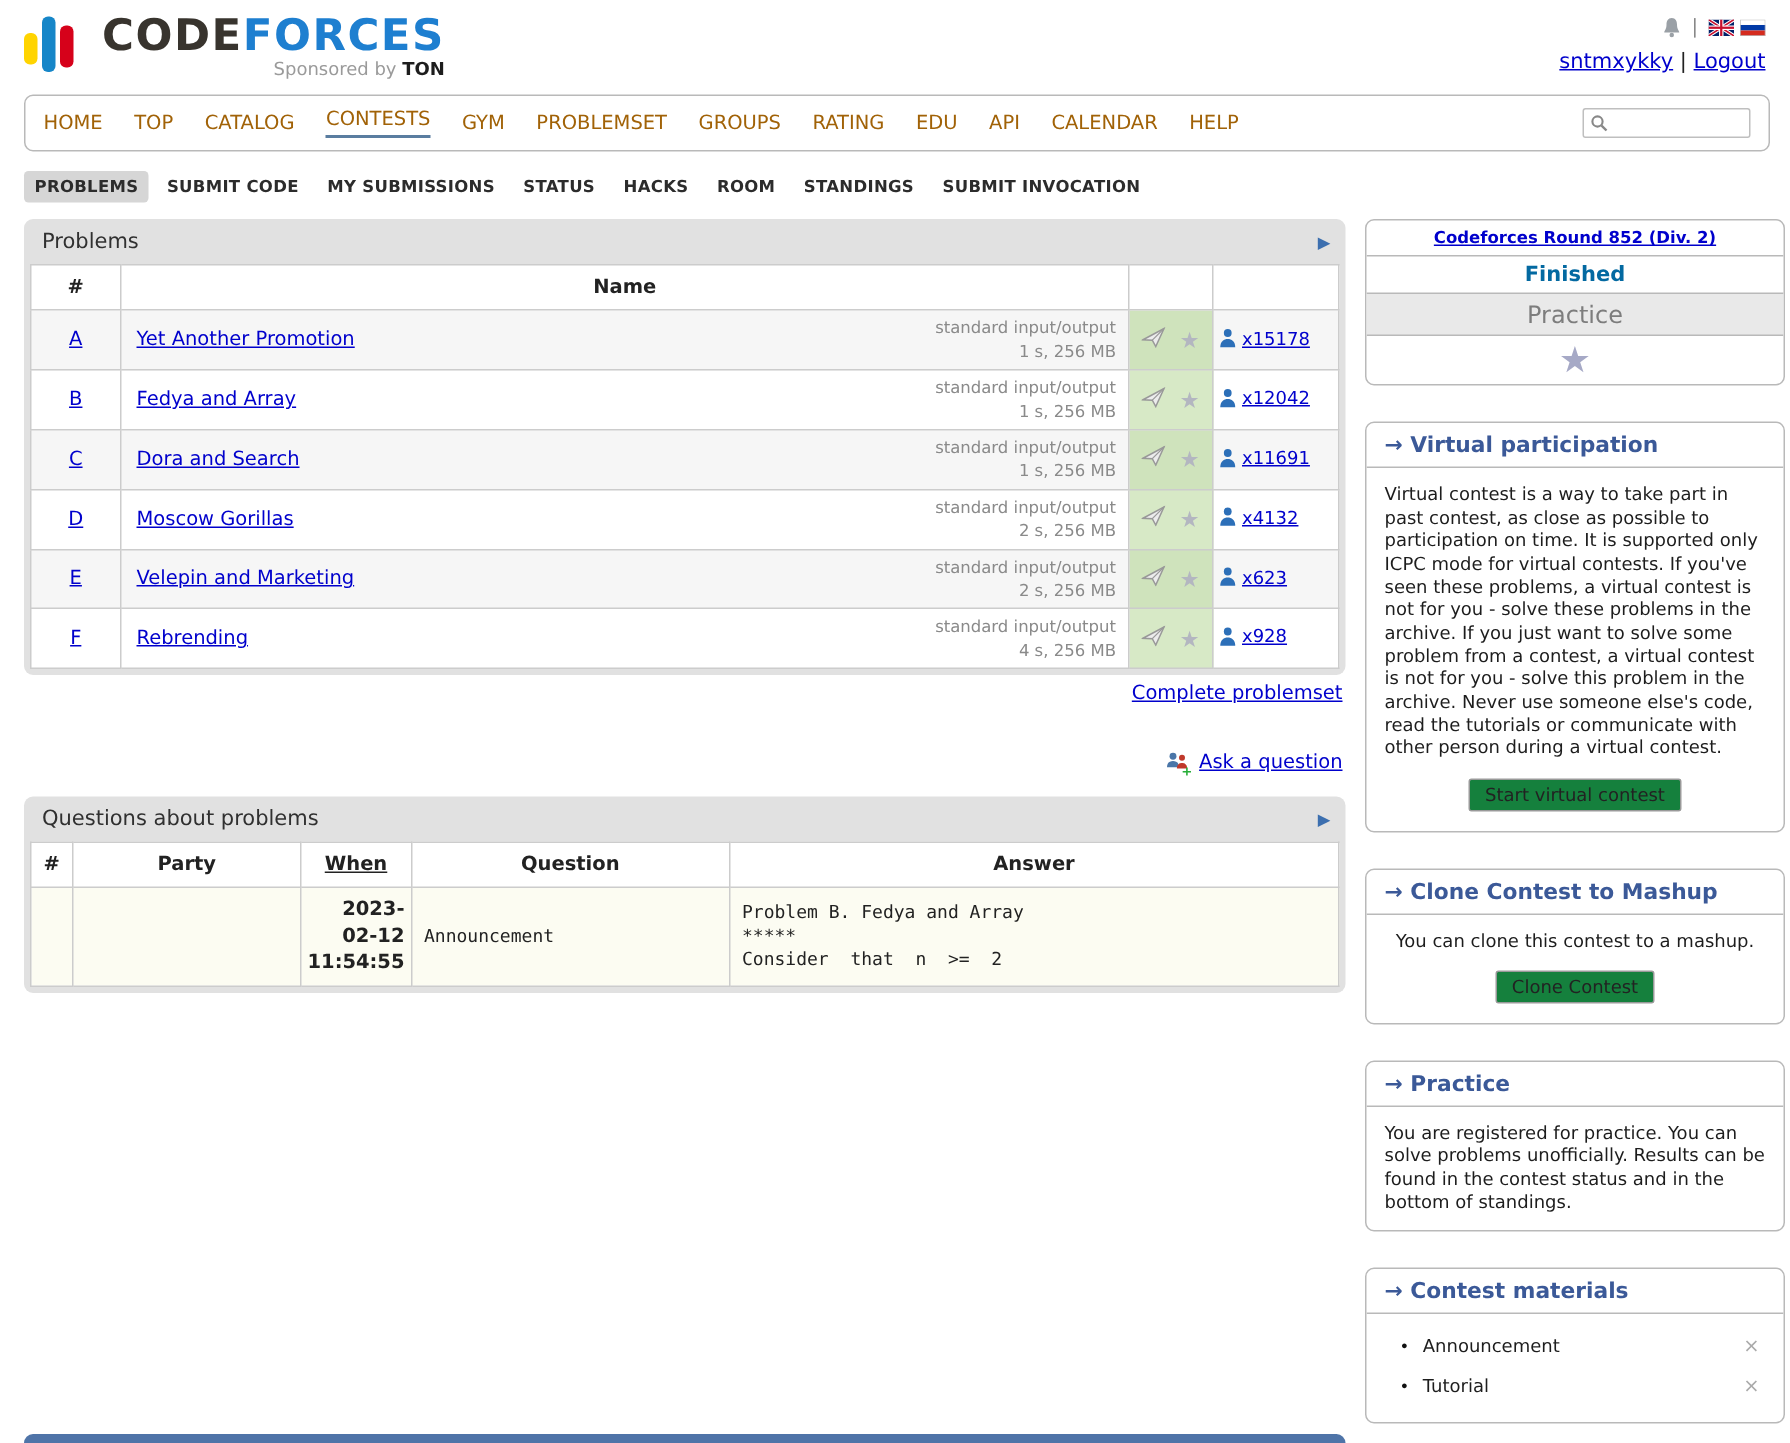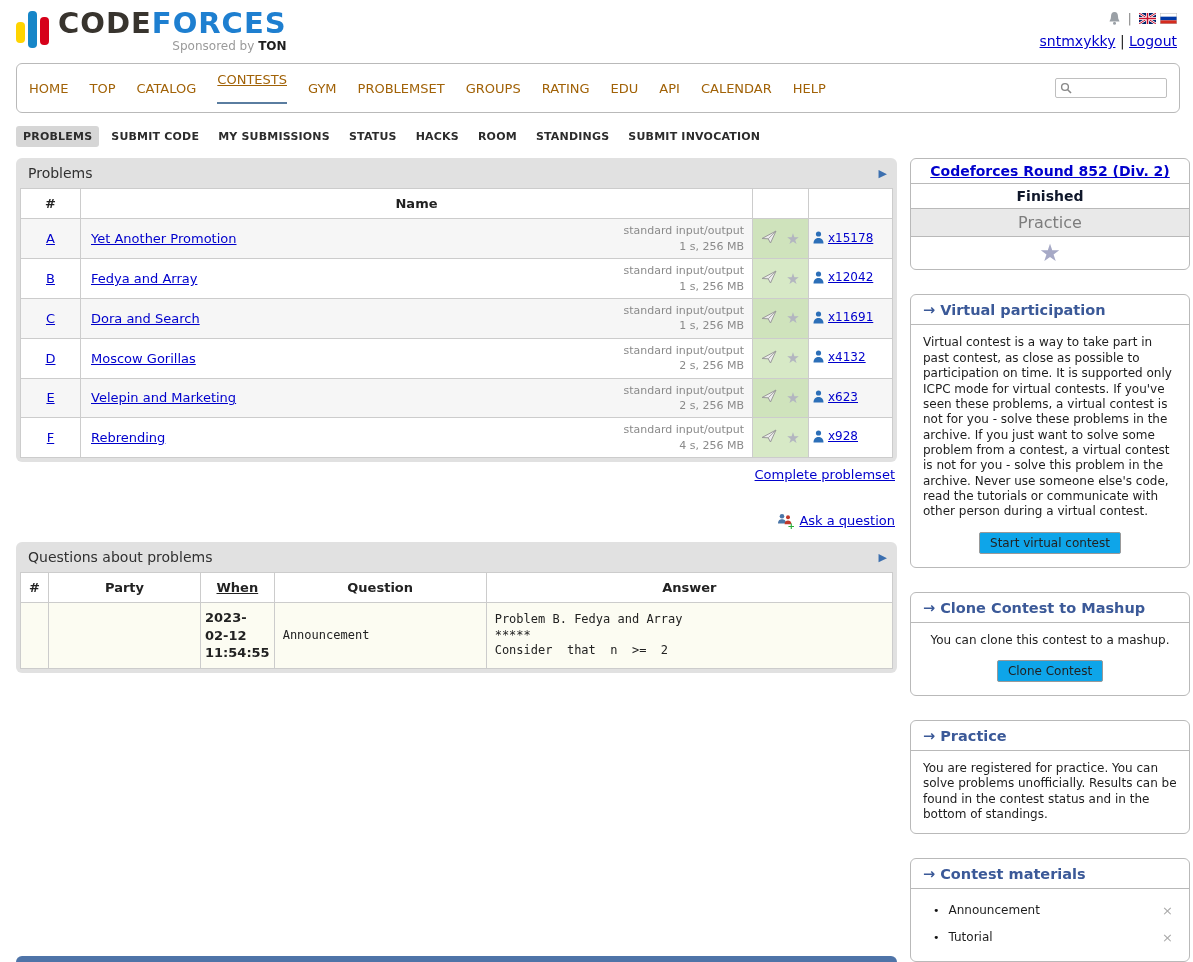--- a/index.html
+++ b/index.html
@@ -6,41 +6,41 @@
   html, body { margin: 0; padding: 0; }
   body {
     width: 1193px; height: 962px; overflow: hidden; position: relative;
     font-family: "DejaVu Sans", "Liberation Sans", sans-serif;
     font-size: 13px; color: #222; background: #fff;
   }
   a { color: #0000cc; text-decoration: underline; cursor: pointer; }
 
   
   .header { display: flex; justify-content: space-between; align-items: flex-start; padding: 8px 10px 4px 16px; }
-  .logo { display: flex; align-items: flex-start; gap: 9px; }
+  .logo { display: flex; align-items: flex-start; gap: 19px; }
   .logo-bars { display: flex; align-items: flex-end; gap: 3px; height: 40px; padding-top: 2px; }
   .bar { width: 9px; border-radius: 4px; }
   .bar-yellow { height: 21px; background: #ffd400; margin-bottom: 5px; }
   .bar-blue   { height: 37px; background: #1686c8; }
   .bar-red    { height: 28px; background: #d6011a; margin-bottom: 3px; }
   .logo-text-wrap { display: flex; flex-direction: column; }
   .logo-text { font-size: 29px; font-weight: bold; letter-spacing: 1px; line-height: 1.05; color: #38342e; text-decoration: none; }
   .logo-text .forces { color: #1e7fd0; }
   .sponsored { font-size: 12px; color: #9a9a9a; text-align: right; margin-top: 1px; }
   .sponsored b { color: #1d1d1d; }
   .user-area { text-align: right; padding-top: 3px; padding-right: 6px; }
   .user-icons { display: flex; align-items: center; justify-content: flex-end; gap: 7px; }
   .pipe-sep { color: #888; }
   .flags { display: flex; gap: 4px; align-items: center; }
   .user-links { margin-top: 7px; font-size: 14px; }
 
   
   .main-menu { margin: 6px 13px 0 16px; border: 1px solid #b9b9b9; border-radius: 6px; padding: 8px 12px; display: flex; align-items: center; background: #fff; }
   .menu-item { margin-right: 21px; font-size: 13px; color: #a16207; text-decoration: none; }
-  .menu-item.active { border-bottom: 2px solid #5a7da0; padding-bottom: 15px; text-decoration: underline; }
+  .menu-item.active { border-bottom: 2px solid #5a7da0; padding-bottom: 3px; }
   .search-box { margin-left: auto; display: flex; align-items: center; gap: 3px; border: 1px solid #bfbfbf; border-radius: 2px; padding: 1px 4px; background: #fff; width: 112px; height: 20px; }
   .search-box input { border: none; outline: none; width: 86px; font-size: 12px; font-family: inherit; background: transparent; }
 
   
   .subnav { margin: 13px 16px 11px; display: flex; align-items: center; gap: 5px; }
   .subtab { font-size: 11px; font-weight: bold; color: #2c2c2c; text-decoration: none; padding: 4px 7px; border-radius: 3px; letter-spacing: 0.2px; }
   .subtab.active { background: #d6d6d6; }
 
   
   .content { display: flex; padding: 0 3px 0 16px; gap: 13px; align-items: flex-start; }
@@ -70,36 +70,36 @@
   .below-table { text-align: right; margin-top: 5px; font-size: 13px; padding-right: 2px; }
   .ask-row { text-align: right; margin: 30px 2px 10px; font-size: 13px; }
   .ask-wrap { display: inline-flex; align-items: center; gap: 5px; }
 
   
   .q-table th.q-num { width: 28px; }
   .q-table th.q-party { width: 152px; margin-left: 10px; }
   .q-table th.q-when { width: 72px; text-decoration: underline; }
   .q-table th.q-question { width: 212px; }
   td.q-cell { background: #fcfcf2; padding: 6px 4px; }
-  td.q-when-cell { font-weight: bold; text-align: left; font-size: 13px; line-height: 1.35; }
+  td.q-when-cell { font-weight: bold; text-align: right; font-size: 13px; line-height: 1.35; }
   td.q-question-cell, td.q-answer-cell { font-family: "DejaVu Sans Mono", "Liberation Mono", monospace; font-size: 12px; padding-left: 8px; white-space: pre-wrap; line-height: 1.3; }
 
   
   .roundbox { border: 1px solid #b9b9b9; border-radius: 6px; margin-bottom: 24px; overflow: hidden; background: #fff; }
   .contest-box .cb-row { border-bottom: 1px solid #b9b9b9; text-align: center; padding: 4px 6px; }
   .contest-box .cb-row:last-child { border-bottom: none; }
-  .contest-title-link { font-weight: bold; font-size: 14px; }
-  .finished-label { font-weight: bold; color: #0f172a; font-size: 14px; }
+  .contest-title-link { font-weight: bold; font-size: 11px; }
+  .finished-label { font-weight: bold; color: #0369a1; font-size: 14px; }
   .practice-row { background: #e9e9e9; color: #7d7d7d; font-size: 16px; padding: 3px; }
   .star-row { padding: 3px 4px 6px; }
   .sidebar-star { font-size: 24px; color: #a6a9c6; cursor: pointer; line-height: 1; display: inline-block; }
   .sb-caption { padding: 7px 12px 6px; font-weight: bold; font-size: 14.5px; color: #3b5998; border-bottom: 1px solid #b9b9b9; }
   .sb-body { padding: 10px 12px; font-size: 12px; line-height: 1.28; color: #1d1d1d; }
   .sb-body.centered { text-align: center; }
-  .btn { font-family: inherit; font-size: 12px; background: #0ea5e9; border: 1px solid #999; border-radius: 2px; padding: 3px 10px; color: #222; cursor: pointer; }
+  .btn { font-family: inherit; font-size: 12px; background: #15803d; border: 1px solid #999; border-radius: 2px; padding: 3px 10px; color: #222; cursor: pointer; }
   .btn-row { text-align: center; padding: 2px 0 13px; }
   .materials-list { list-style: none; margin: 0; padding: 8px 12px 10px; }
   .materials-list li { display: flex; align-items: center; padding: 6px 2px 6px 10px; font-size: 12px; }
   .bullet { margin-right: 9px; font-size: 11px; color: #111; }
   .mat-label { flex: 1; color: #1d1d1d; cursor: pointer; }
   .mat-close { color: #aaa; font-size: 13px; cursor: pointer; padding: 0 2px; }
 
   .bottom-bar { position: absolute; left: 16px; bottom: 0; width: 881px; height: 6px; background: #4f74a8; border-radius: 8px 8px 0 0; }
 </style>
 </head>

